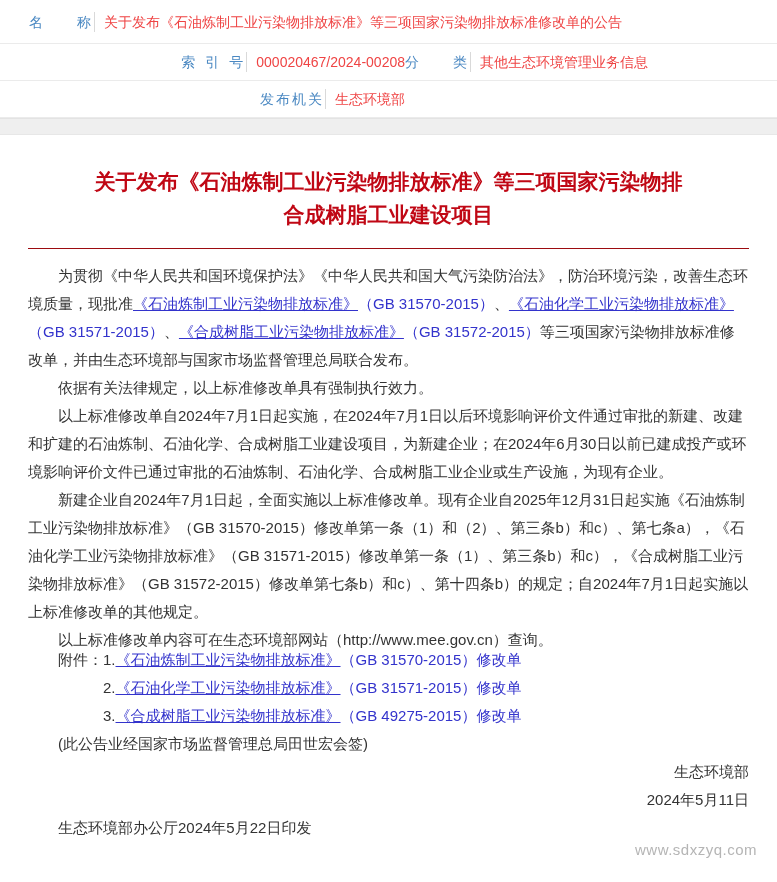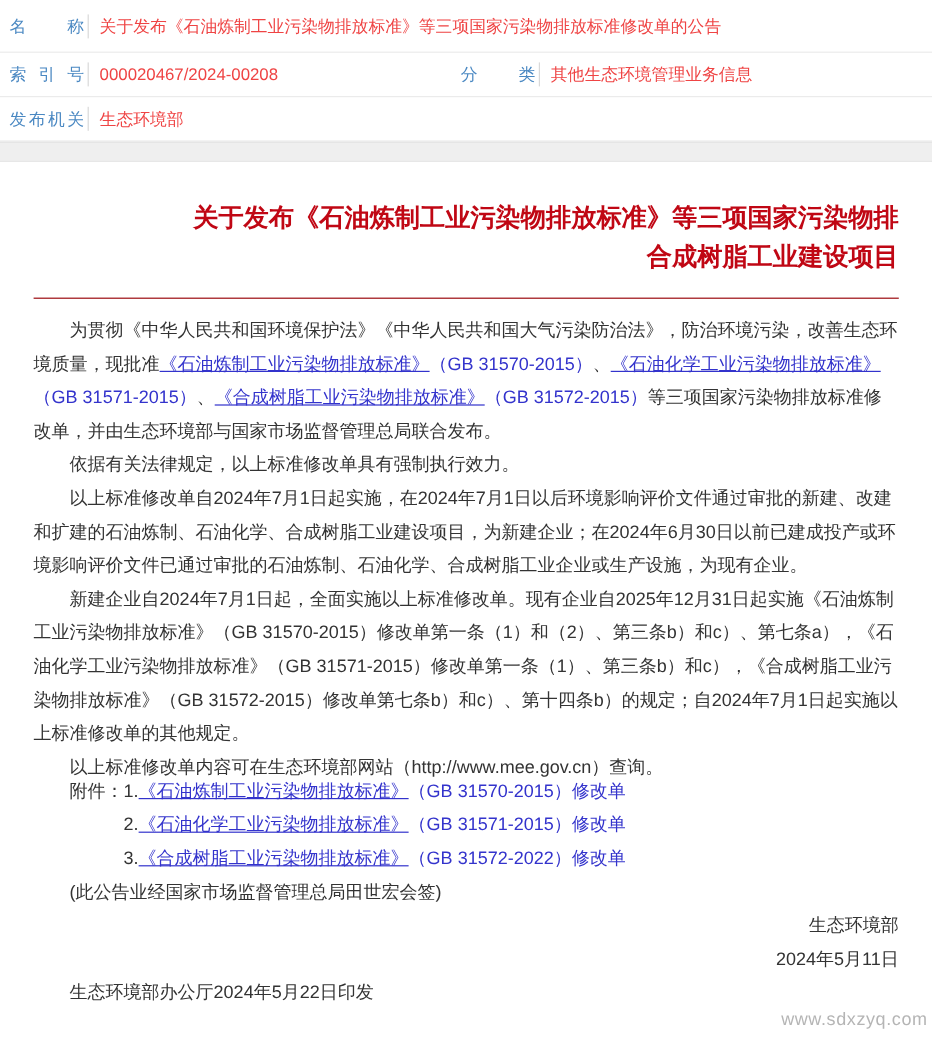--- a/index.html
+++ b/index.html
@@ -14,25 +14,25 @@
     overflow: hidden;
   }
 
   
   .meta-section { width: 100%; }
   .meta-row {
     display: flex;
     align-items: center;
     min-height: 37px;
     border-bottom: 1px solid #ebebeb;
-    padding-left: 8px;
+    padding-left: 29px;
   }
   .meta-row.first { min-height: 44px; }
   .meta-pair { display: flex; align-items: center; }
-  .meta-pair.left { width: 376px; flex: 0 0 376px; }
+  .meta-pair.left { width: 376px; flex: 0 0 376px; justify-content: flex-end; }
   .meta-pair.right { flex: 1; }
   .meta-pair.wide { flex: 1; }
   .meta-label {
     width: 62px;
     flex: 0 0 62px;
     color: #4a88c2;
     font-size: 14px;
     text-align: justify;
     text-align-last: justify;
     line-height: 18px;
@@ -56,21 +56,21 @@
     height: 17px;
     background: #efefef;
     border-top: 1px solid #e3e3e3;
     border-bottom: 1px solid #e7e7e7;
   }
 
   
   .doc { padding: 20px 28px 0 28px; }
   .doc-title {
     margin: 10px 0 0 0;
-    text-align: right;
+    text-align: center;
     color: #c00714;
     font-size: 21px;
     font-weight: bold;
     line-height: 33px;
   }
   .red-rule {
     border: none;
     border-top: 1px solid #9c0b10;
     margin: 17px 0 0 0;
   }
@@ -82,21 +82,21 @@
   }
   .doc-body p { margin: 0; text-indent: 2em; }
   .doc-body p.no-indent { text-indent: 0; }
   .attach-line.cont { text-indent: 0; padding-left: 75px; }
   .attach-block { margin-top: -8px; }
   a.doc-link { color: #3333cc; text-decoration: underline; cursor: pointer; }
   a.doc-link.nou { text-decoration: none; }
   .sign-line { text-align: right; text-indent: 0 !important; }
   .watermark {
     position: absolute;
-    right: 4px;
+    right: 20px;
     top: 841px;
     color: #b5b5b5;
     font-size: 15px;
     letter-spacing: 0.5px;
   }
 </style>
 </head>
 <body>
 
 <div class="meta-section">
@@ -140,21 +140,21 @@
   <div class="doc-body">
     <p><span>为贯彻《中华人民共和国环境保护法》《中华人民共和国大气污染防治法》，防治环境污染，改善生态环境质量，现批准</span><a href="#" class="doc-link">《石油炼制工业污染物排放标准》</a><a href="#" class="doc-link nou">（GB 31570-2015）</a><span>、</span><a href="#" class="doc-link">《石油化学工业污染物排放标准》</a><a href="#" class="doc-link nou">（GB 31571-2015）</a><span>、</span><a href="#" class="doc-link">《合成树脂工业污染物排放标准》</a><a href="#" class="doc-link nou">（GB 31572-2015）</a><span>等三项国家污染物排放标准修改单，并由生态环境部与国家市场监督管理总局联合发布。</span></p>
     <p>依据有关法律规定，以上标准修改单具有强制执行效力。</p>
     <p>以上标准修改单自2024年7月1日起实施，在2024年7月1日以后环境影响评价文件通过审批的新建、改建和扩建的石油炼制、石油化学、合成树脂工业建设项目，为新建企业；在2024年6月30日以前已建成投产或环境影响评价文件已通过审批的石油炼制、石油化学、合成树脂工业企业或生产设施，为现有企业。</p>
     <p>新建企业自2024年7月1日起，全面实施以上标准修改单。现有企业自2025年12月31日起实施《石油炼制工业污染物排放标准》（GB 31570-2015）修改单第一条（1）和（2）、第三条b）和c）、第七条a），《石油化学工业污染物排放标准》（GB 31571-2015）修改单第一条（1）、第三条b）和c），《合成树脂工业污染物排放标准》（GB 31572-2015）修改单第七条b）和c）、第十四条b）的规定；自2024年7月1日起实施以上标准修改单的其他规定。</p>
     <p>以上标准修改单内容可在生态环境部网站（http://www.mee.gov.cn）查询。</p>
 
     <div class="attach-block">
       <p class="attach-line"><span>附件：1.</span><a href="#" class="doc-link">《石油炼制工业污染物排放标准》</a><a href="#" class="doc-link nou">（GB 31570-2015）修改单</a></p>
       <p class="attach-line cont"><span>2.</span><a href="#" class="doc-link">《石油化学工业污染物排放标准》</a><a href="#" class="doc-link nou">（GB 31571-2015）修改单</a></p>
-      <p class="attach-line cont"><span>3.</span><a href="#" class="doc-link">《合成树脂工业污染物排放标准》</a><a href="#" class="doc-link nou">（GB 31572-2022）修改单</a></p>
+      <p class="attach-line cont"><span>3.</span><a href="#" class="doc-link">《合成树脂工业污染物排放标准》</a><a href="#" class="doc-link nou">（GB 49275-2015）修改单</a></p>
     </div>
 
     <p>(此公告业经国家市场监督管理总局田世宏会签)</p>
     <p class="sign-line">生态环境部</p>
     <p class="sign-line">2024年5月11日</p>
     <p class="no-indent" style="text-indent:2em">生态环境部办公厅2024年5月22日印发</p>
   </div>
 </div>
 
 <div class="watermark">www.sdxzyq.com</div>

